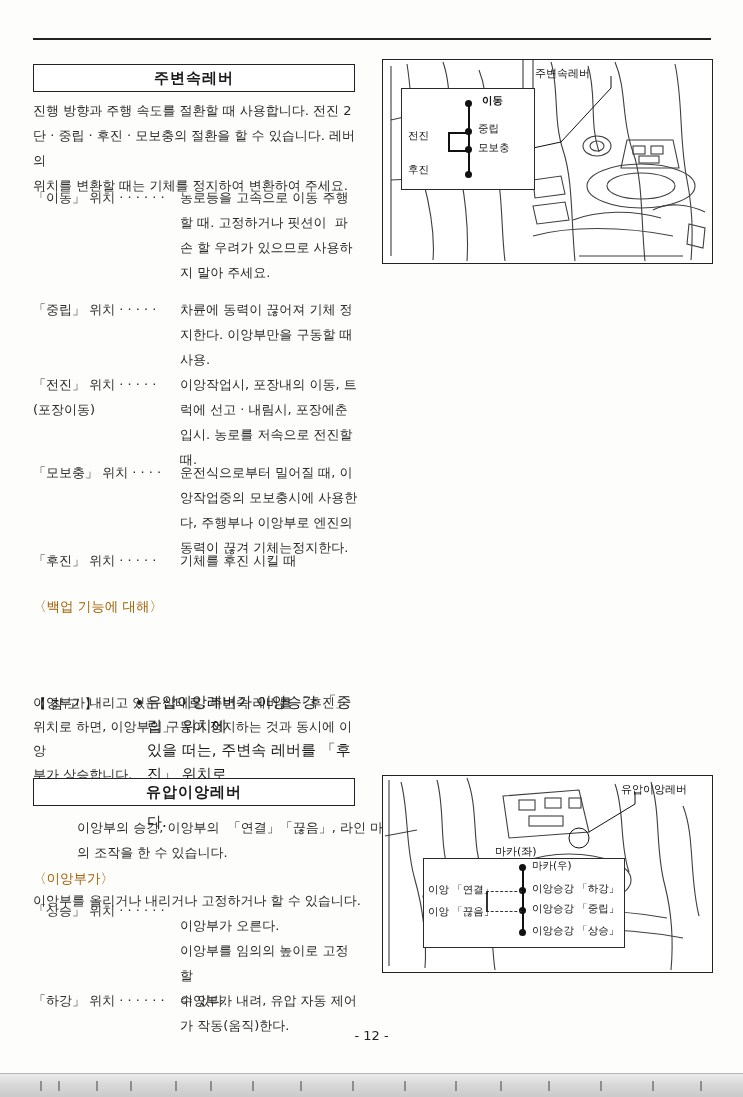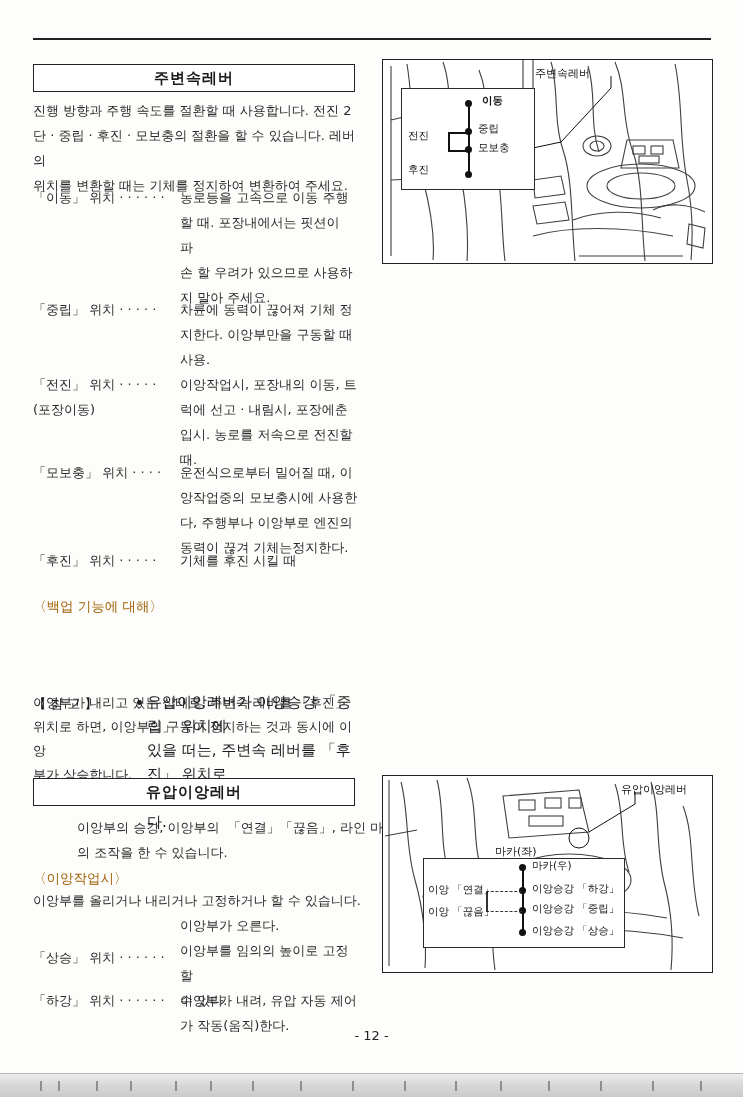--- a/index.html
+++ b/index.html
@@ -173,21 +173,21 @@
   <div class="title-box" style="left:33px; top:64px; width:320px;">
     <span>주변속레버</span>
   </div>
 
   <div class="txt" style="left:33px; top:98px; width:325px;">진행 방향과 주행 속도를 절환할 때 사용합니다. 전진 2
 단 · 중립 · 후진 · 모보충의 절환을 할 수 있습니다. 레버의
 위치를 변환할 때는 기체를 정지하여 변환하여 주세요.</div>
 
   <div class="label-col" style="left:33px; top:185px;">「이동」 위치 · · · · · ·</div>
   <div class="body-col" style="left:180px; top:185px; width:178px;">농로등을 고속으로 이동 주행
-할 때. 포장내에서는 핏션이  파
+할 때. 고정하거나 핏션이  파
 손 할 우려가 있으므로 사용하
 지 말아 주세요.</div>
 
   <div class="label-col" style="left:33px; top:297px;">「중립」 위치 · · · · ·</div>
   <div class="body-col" style="left:180px; top:297px; width:178px;">차륜에 동력이 끊어져 기체 정
 지한다. 이앙부만을 구동할 때
 사용.</div>
 
   <div class="label-col" style="left:33px; top:372px;">「전진」 위치 · · · · ·
 (포장이동)</div>
@@ -275,24 +275,24 @@
     </div>
   </div>
 
   <div class="title-box" style="left:33px; top:778px; width:320px;">
     <span>유압이앙레버</span>
   </div>
 
   <div class="txt" style="left:33px; top:815px; width:330px;margin-left:44px;">이앙부의 승강, 이앙부의  「연결」「끊음」, 라인 마커
 의 조작을 한 수 있습니다.</div>
 
-  <div class="heading" style="left:33px; top:866px;">〈이앙작업시〉</div>
+  <div class="heading" style="left:33px; top:866px;">〈이앙부가〉</div>
   <div class="txt" style="left:33px; top:889px; width:330px; line-height:24px;">이앙부를 올리거나 내리거나 고정하거나 할 수 있습니다.</div>
 
-  <div class="label-col" style="left:33px; top:945px;">「상승」 위치 · · · · · ·</div>
+  <div class="label-col" style="left:33px; top:898px;">「상승」 위치 · · · · · ·</div>
   <div class="body-col" style="left:180px; top:913px; width:178px;">이앙부가 오른다.</div>
 
   <div class="body-col" style="left:180px; top:938px; width:178px;">이앙부를 임의의 높이로 고정할
 수 있다.</div>
 
   <div class="label-col" style="left:33px; top:988px;">「하강」 위치 · · · · · ·</div>
   <div class="body-col" style="left:180px; top:988px; width:178px;">이앙부가 내려, 유압 자동 제어
 가 작동(움직)한다.</div>
 
   <div class="figure" style="left:382px; top:775px; width:329px; height:196px;">

